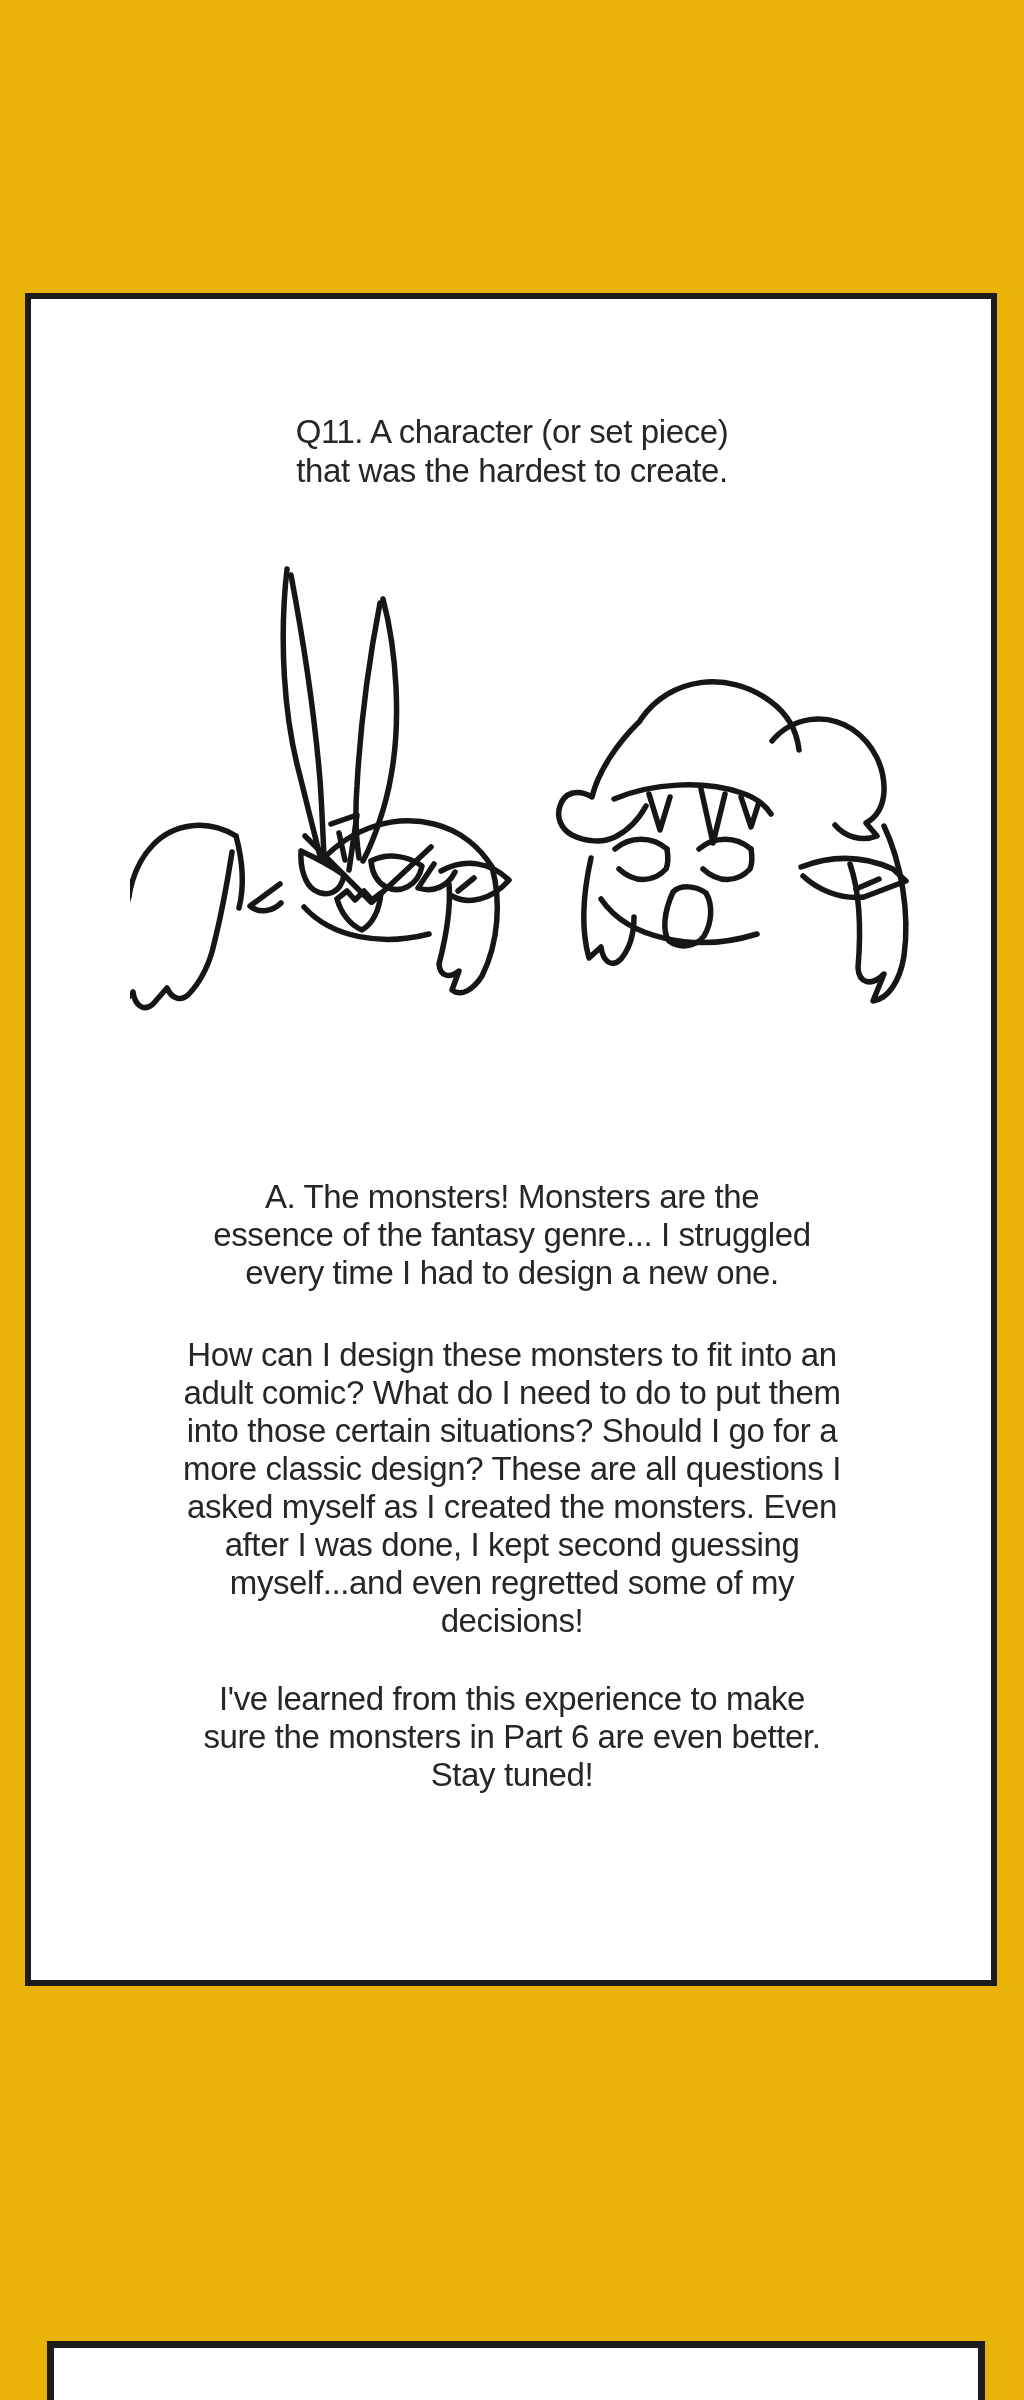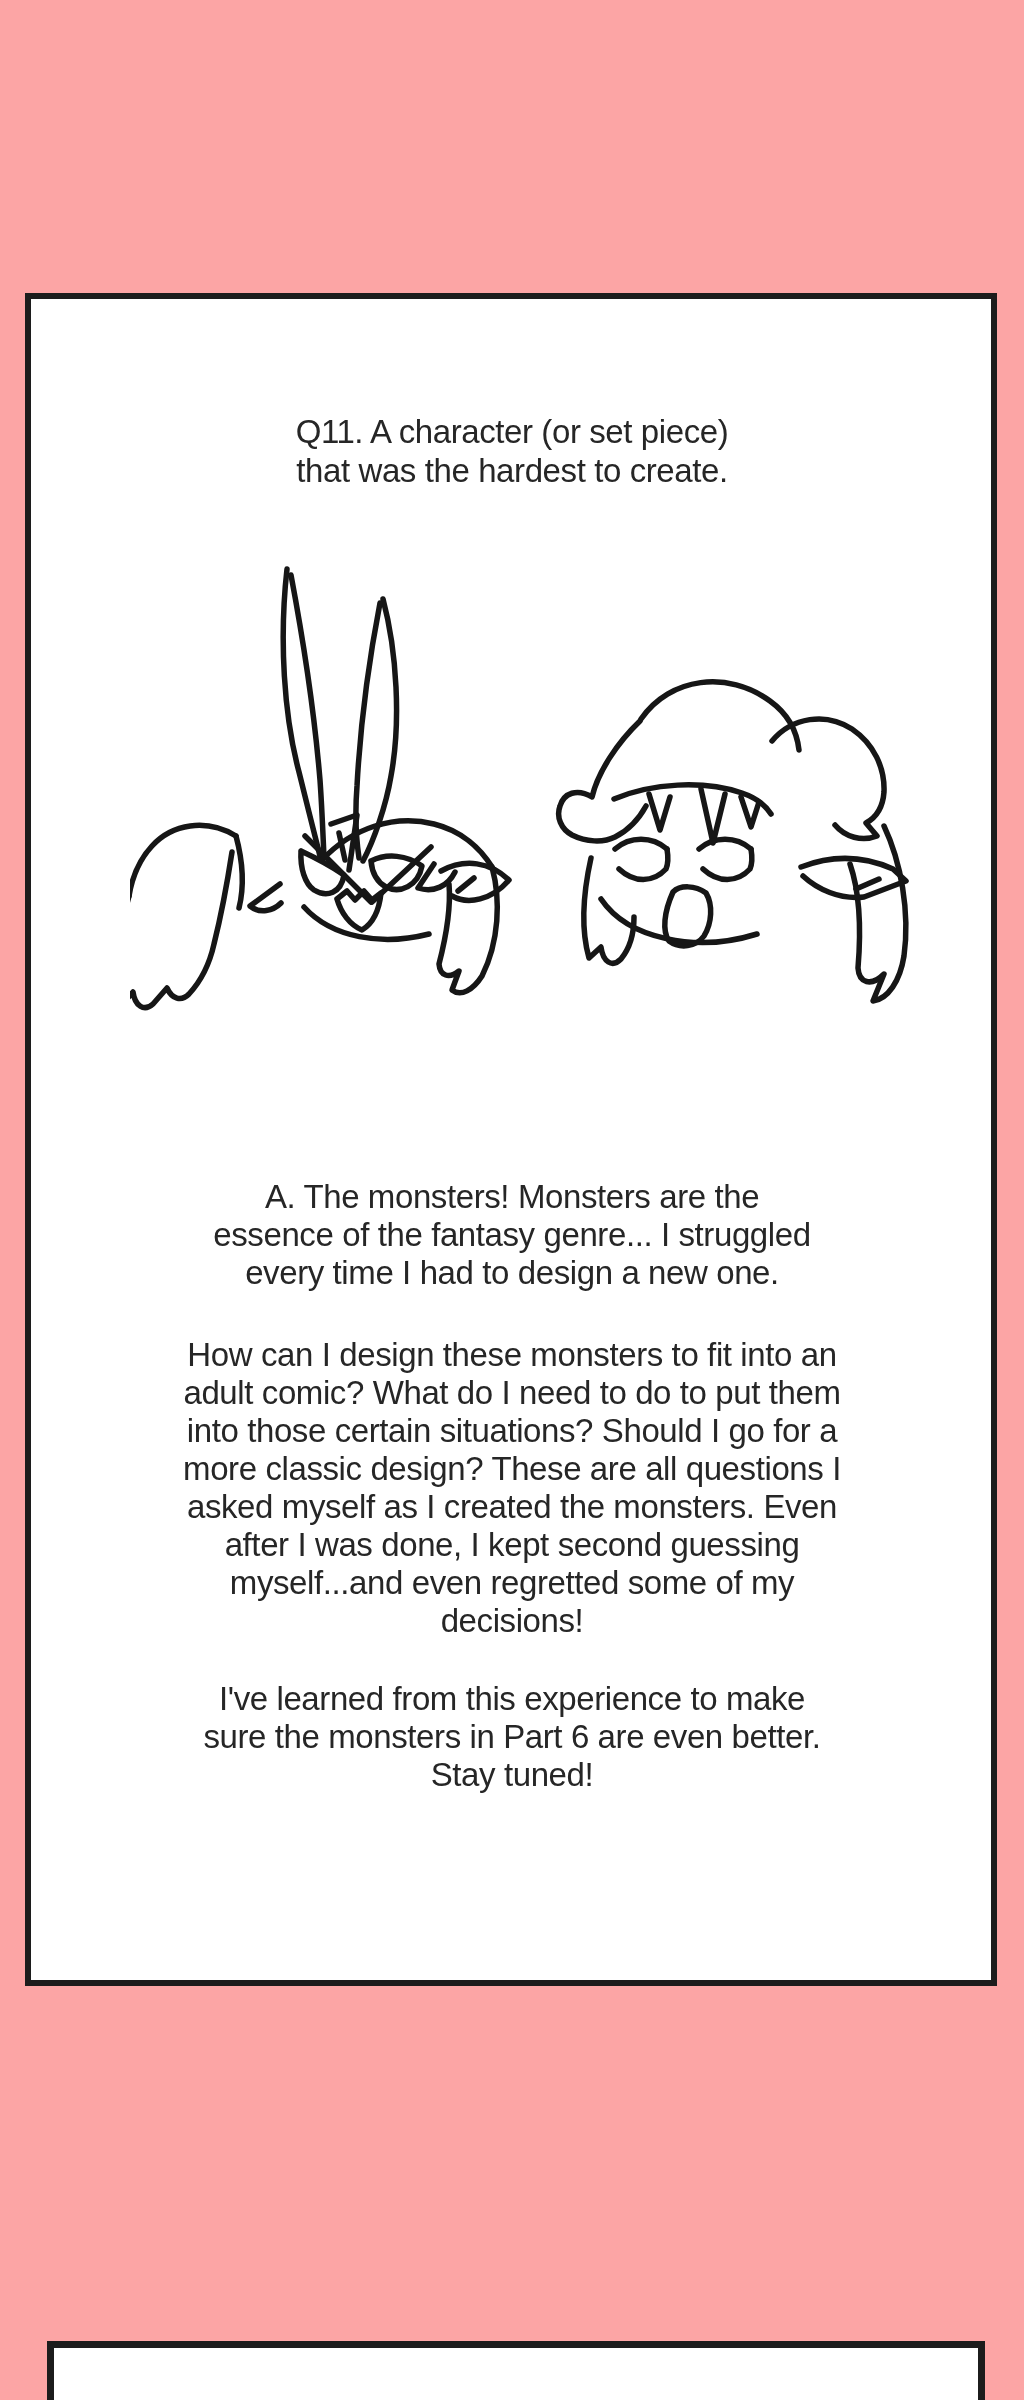--- a/index.html
+++ b/index.html
@@ -1,19 +1,19 @@
 <!DOCTYPE html>
 <html><head>
 <meta charset="utf-8">
 <style>
   html,body{margin:0;padding:0;background:#ffffff;}
   .page{
     position:relative;
     width:1024px;height:2400px;
-    background:#fca5a5;
+    background:#eab308;
     overflow:hidden;
     font-family:"Liberation Sans", sans-serif;
     color:#222222;
   }
   .panel{
     position:absolute;
     background:#ffffff;
     box-sizing:border-box;
   }
   .panel-main{

